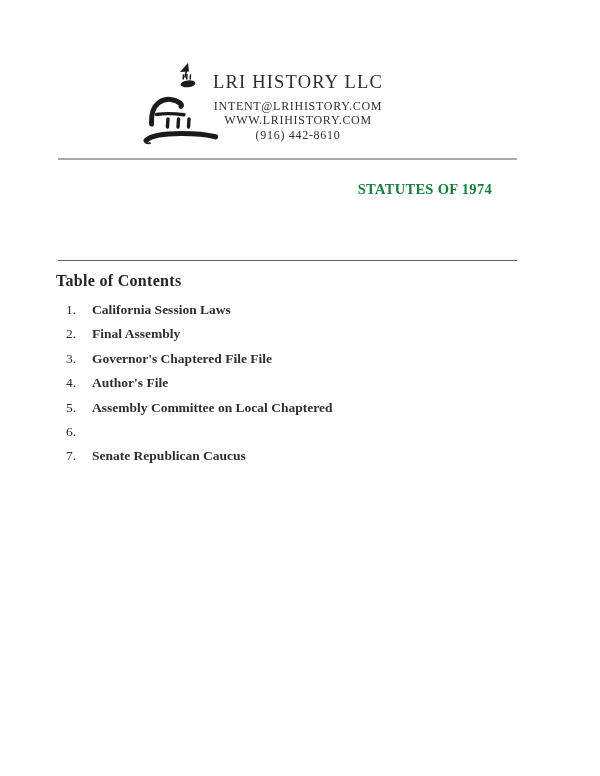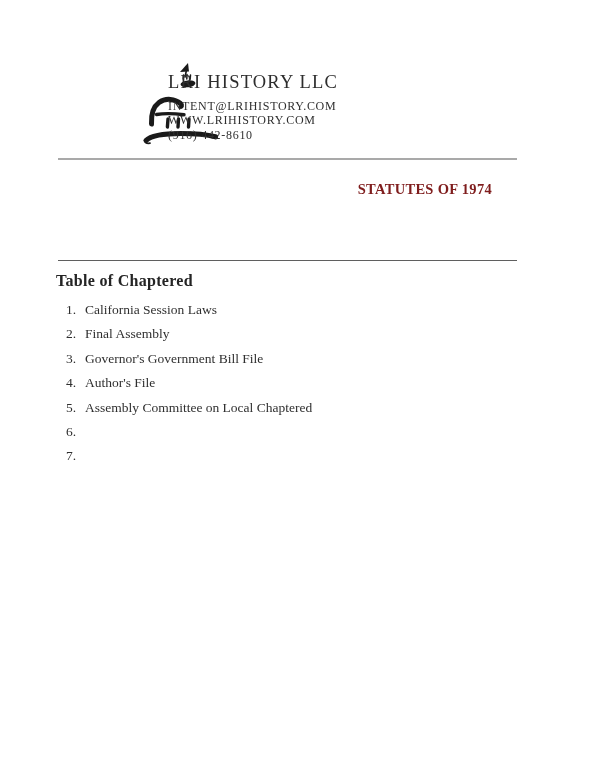--- a/index.html
+++ b/index.html
@@ -19,21 +19,21 @@
     left: 141px;
     top: 60px;
     width: 80px;
     height: 88px;
   }
   .letterhead-text {
     position: absolute;
     left: 168px;
     top: 72px;
     width: 260px;
-    text-align: left;
+    text-align: center;
   }
   .company-name {
     font-size: 18.5px;
     line-height: 21px;
     letter-spacing: 1.2px;
     color: #2d2d2d;
     margin-bottom: 6px;
     white-space: nowrap;
   }
   .contact-line {
@@ -69,21 +69,21 @@
   
   .reference-block {
     position: absolute;
     right: 108px;
     top: 179px;
     text-align: center;
     font-weight: bold;
     font-size: 14.5px;
     line-height: 20.4px;
     letter-spacing: 0.3px;
-    color: #7f1d1d;
+    color: #15803d;
   }
   .reference-line { white-space: pre-wrap; }
 
   
   .toc-heading {
     position: absolute;
     left: 56px;
     top: 272px;
     font-size: 16px;
     font-weight: bold;
@@ -105,22 +105,23 @@
     line-height: 17px;
     margin-bottom: 7.4px;
     color: #2f2f2f;
   }
   .toc-num {
     width: 15px;
     text-align: left;
     flex: 0 0 auto;
   }
   .toc-label {
-    margin-left: 4px;
+    margin-left: 11px;
     white-space: nowrap;
+    font-weight: bold;
   }
 
   .logo-svg { display: block; width: 100%; height: 100%; }
 </style>
 </head>
 <body>
 
 <div class="page">
 
   <div class="letterhead">
@@ -159,44 +160,45 @@
   </div>
 
   <div class="rule-top"></div>
 
   <div class="reference-block">
     <div class="reference-line">STATUTES OF 1974</div>
   </div>
 
   <div class="rule-bottom"></div>
 
-  <h2 class="toc-heading">Table of Chaptered</h2>
+  <h2 class="toc-heading">Table of Contents</h2>
 
   <ol class="toc-list">
     <li class="toc-item">
       <span class="toc-num">1.</span>
       <span class="toc-label">California Session Laws</span>
     </li>
     <li class="toc-item">
       <span class="toc-num">2.</span>
       <span class="toc-label">Final Assembly</span>
     </li>
     <li class="toc-item">
       <span class="toc-num">3.</span>
-      <span class="toc-label">Governor's Government Bill File</span>
+      <span class="toc-label">Governor's Chaptered File File</span>
     </li>
     <li class="toc-item">
       <span class="toc-num">4.</span>
       <span class="toc-label">Author's File</span>
     </li>
     <li class="toc-item">
       <span class="toc-num">5.</span>
       <span class="toc-label">Assembly Committee on Local Chaptered</span>
     </li>
     <li class="toc-item">
       <span class="toc-num">6.</span>
     </li>
     <li class="toc-item">
       <span class="toc-num">7.</span>
+      <span class="toc-label">Senate Republican Caucus</span>
     </li>
   </ol>
 
 </div>
 
 </body></html>

